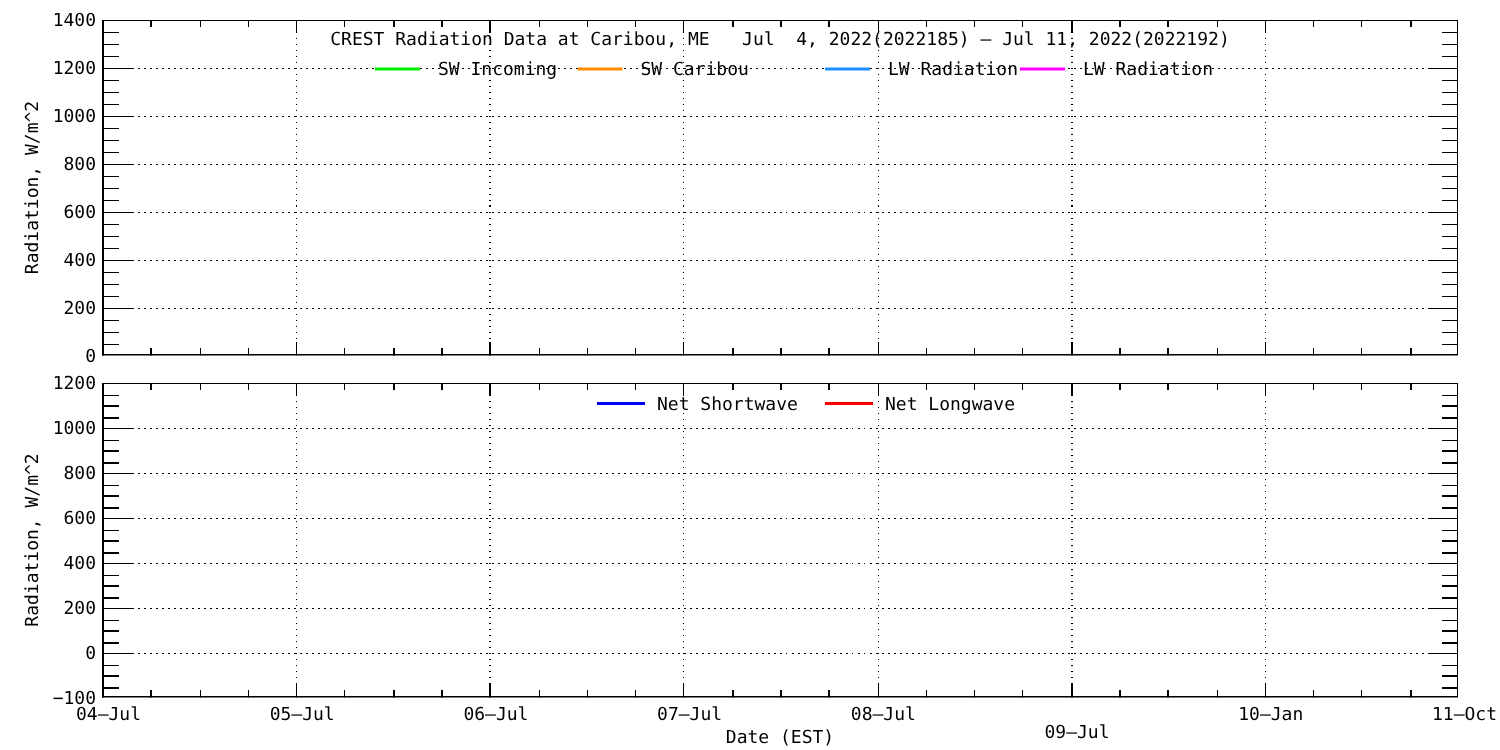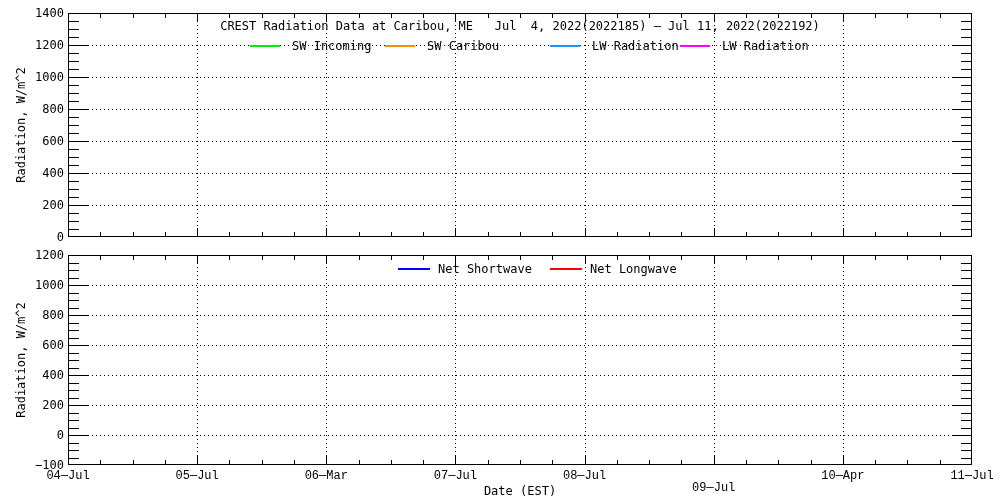--- a/index.html
+++ b/index.html
@@ -8,21 +8,21 @@
     font-family:"DejaVu Sans Mono","Liberation Mono",monospace;color:#000;
     overflow:hidden;
   }
   .panel{position:absolute;}
   .chart-title{
     position:absolute;left:68px;top:19px;width:904px;text-align:center;
     font-size:12px;line-height:14px;white-space:pre;
   }
   .lbl{position:absolute;font-size:12px;line-height:14px;white-space:pre;}
   .ytick{text-align:right;}
-  .xtick{text-align:center;font-family:Liberation Mono, monospace;}
+  .xtick{text-align:right;}
   .ylab{
     position:absolute;width:220px;height:14px;font-size:12px;line-height:14px;
     text-align:center;transform:rotate(-90deg);transform-origin:center;
   }
   .xlab{
     position:absolute;left:420px;top:484px;width:200px;text-align:center;
     font-size:12px;line-height:14px;
   }
   .legend-line{position:absolute;height:2px;}
   svg{display:block;}
@@ -75,23 +75,23 @@
     <div class="lbl ytick" style="left: 18px; top: 458px; width: 46px;">−100</div>
     <div class="lbl ytick" style="left: 18px; top: 428px; width: 46px;">0</div>
     <div class="lbl ytick" style="left: 18px; top: 398px; width: 46px;">200</div>
     <div class="lbl ytick" style="left: 18px; top: 368px; width: 46px;">400</div>
     <div class="lbl ytick" style="left: 18px; top: 338px; width: 46px;">600</div>
     <div class="lbl ytick" style="left: 18px; top: 308px; width: 46px;">800</div>
     <div class="lbl ytick" style="left: 18px; top: 278px; width: 46px;">1000</div>
     <div class="lbl ytick" style="left: 18px; top: 248px; width: 46px;">1200</div>
     <div class="lbl xtick" style="left: 42px; top: 469px; width: 52px;">04—Jul</div>
     <div class="lbl xtick" style="left: 171.143px; top: 469px; width: 52px;">05—Jul</div>
-    <div class="lbl xtick" style="left: 300.286px; top: 469px; width: 52px;">06—Mar</div>
+    <div class="lbl xtick" style="left: 300.286px; top: 469px; width: 52px;">06—Jul</div>
     <div class="lbl xtick" style="left: 429.429px; top: 469px; width: 52px;">07—Jul</div>
     <div class="lbl xtick" style="left: 558.571px; top: 469px; width: 52px;">08—Jul</div>
     <div class="lbl xtick" style="left: 687.714px; top: 469px; width: 52px; margin-top: 12px;">09—Jul</div>
-    <div class="lbl xtick" style="left: 816.857px; top: 469px; width: 52px;">10—Apr</div>
-    <div class="lbl xtick" style="left: 946px; top: 469px; width: 52px;">11—Jul</div>
+    <div class="lbl xtick" style="left: 816.857px; top: 469px; width: 52px;">10—Jan</div>
+    <div class="lbl xtick" style="left: 946px; top: 469px; width: 52px;">11—Oct</div>
     <div class="legend-line" style="left: 398px; top: 268px; width: 32px; background: rgb(0, 0, 255);"></div>
     <div class="lbl" style="left: 438px; top: 262px;">Net Shortwave</div>
     <div class="legend-line" style="left: 550px; top: 268px; width: 32px; background: rgb(255, 0, 0);"></div>
     <div class="lbl" style="left: 590px; top: 262px;">Net Longwave</div>
   </div>
 
 </body></html>

